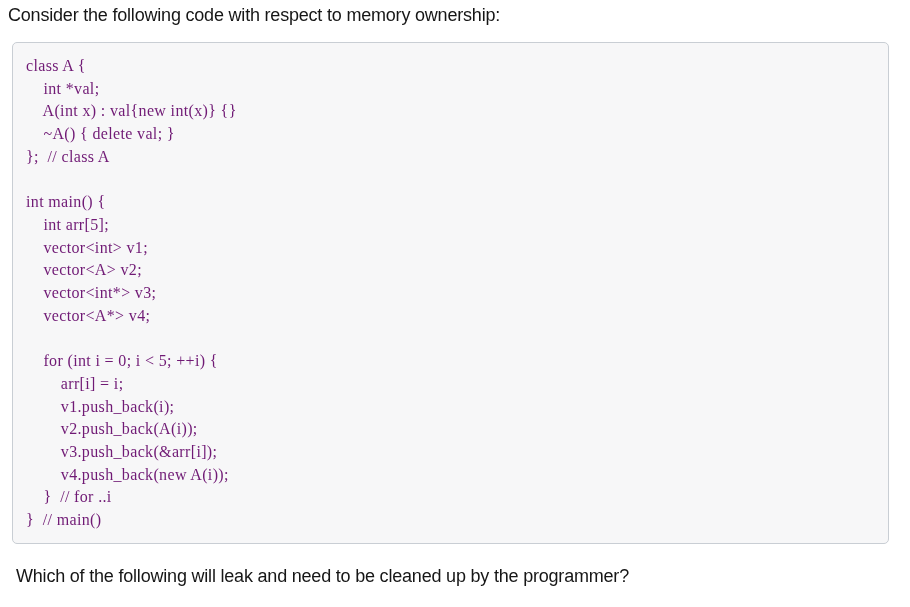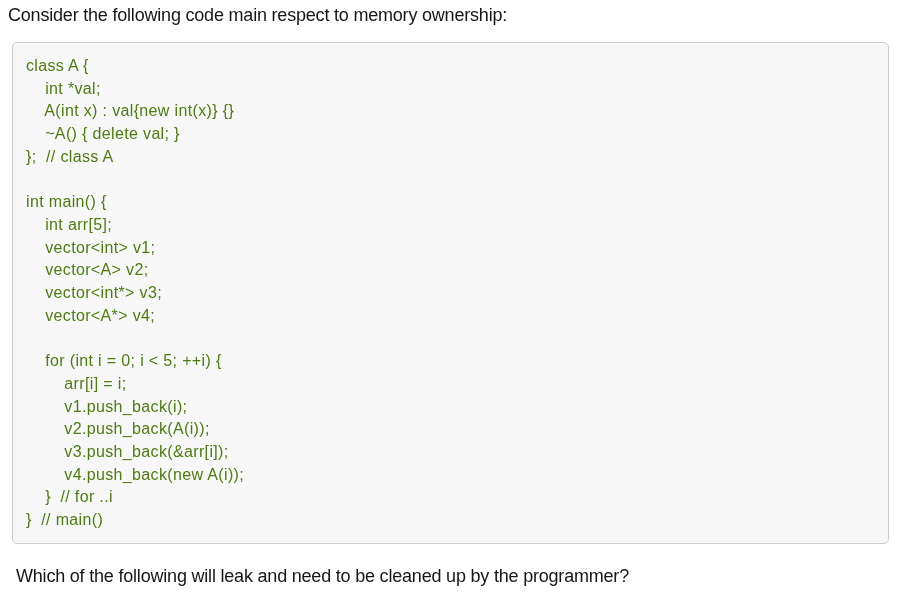--- a/index.html
+++ b/index.html
@@ -30,37 +30,37 @@
   .code-box {
     margin: 16px 21px 0 4px;
     background: #f7f7f8;
     border: 1px solid #c9ced4;
     border-radius: 5px;
     padding: 12px 13px 11px 13px;
     width: 877px;
   }
   .code-box pre {
     margin: 0;
-    font-family: Liberation Sans, sans-serif;
+    font-family: Liberation Serif, serif;
     font-size: 16px;
     line-height: 22.7px;
     letter-spacing: 0.35px;
-    color: #4d7c0f;
+    color: #701a75;
     white-space: pre;
   }
   .question-prompt {
     margin: 21px 0 0 8px;
   }
 </style>
 </head>
 <body>
 
 <div class="page">
 
-  <p class="question-text question-intro">Consider the following code main respect to memory ownership:</p>
+  <p class="question-text question-intro">Consider the following code with respect to memory ownership:</p>
 
   <div class="code-box">
     <pre>class A {
     int *val;
     A(int x) : val{new int(x)} {}
     ~A() { delete val; }
 };  // class A
 
 int main() {
     int arr[5];

